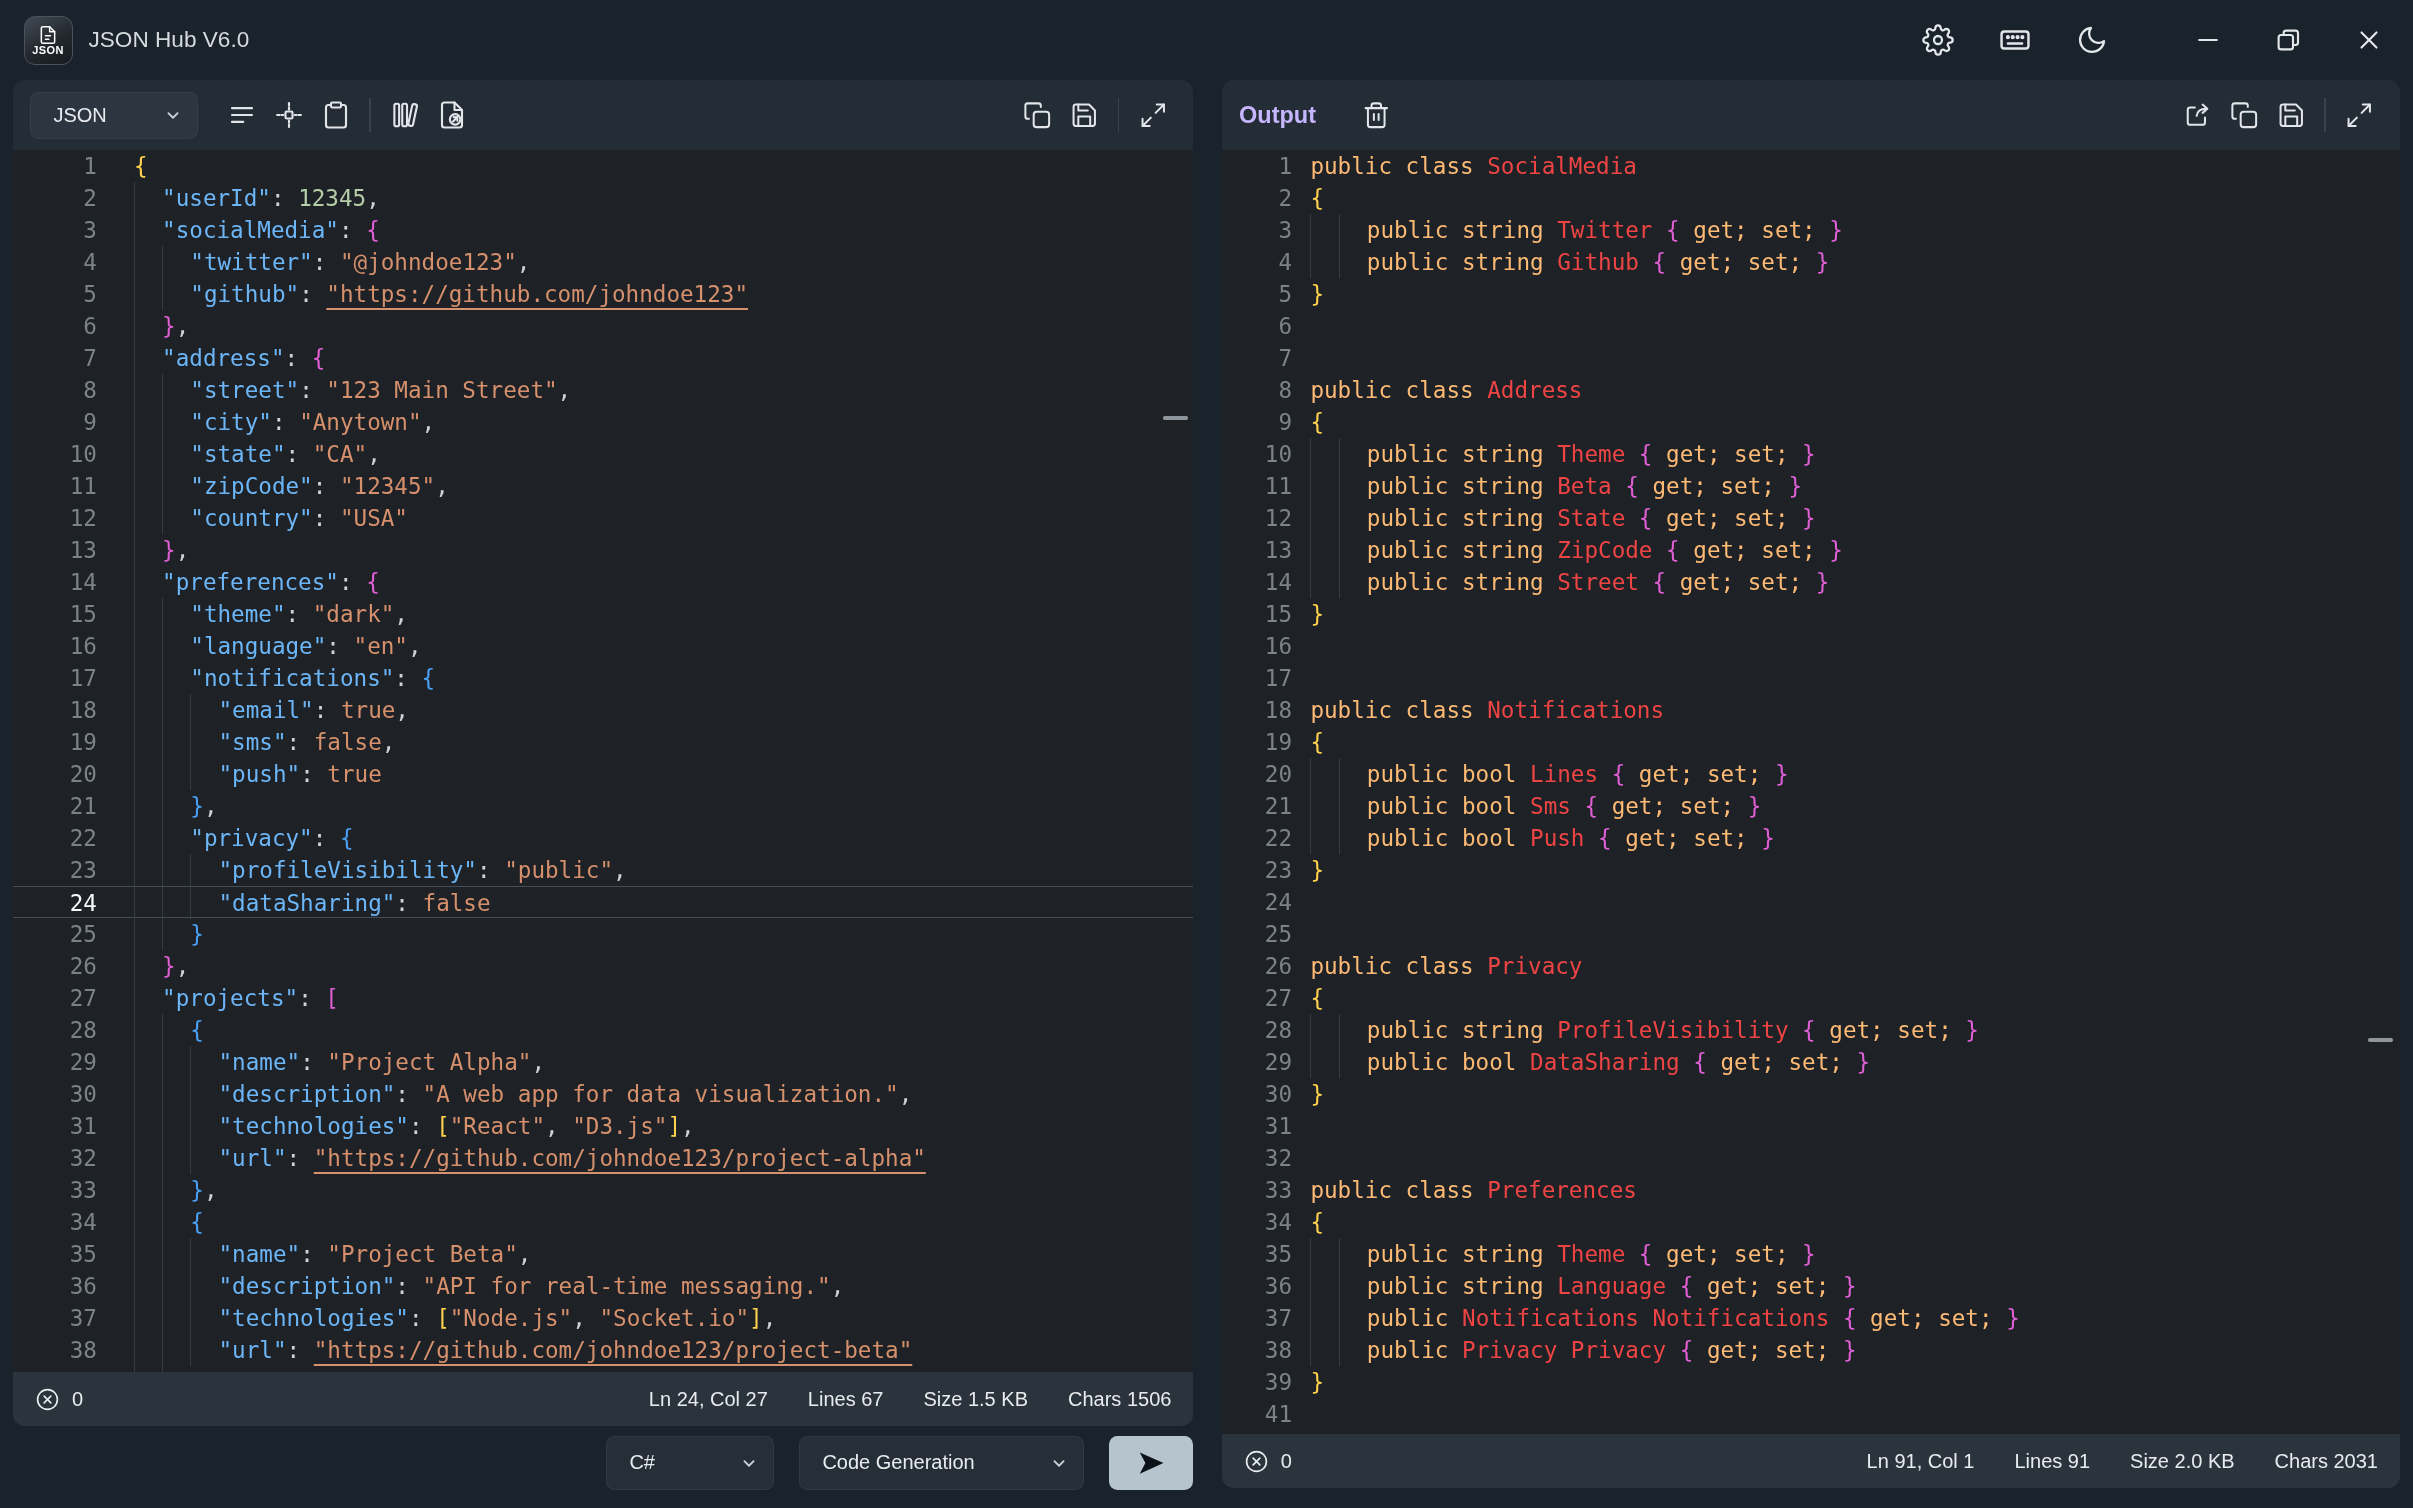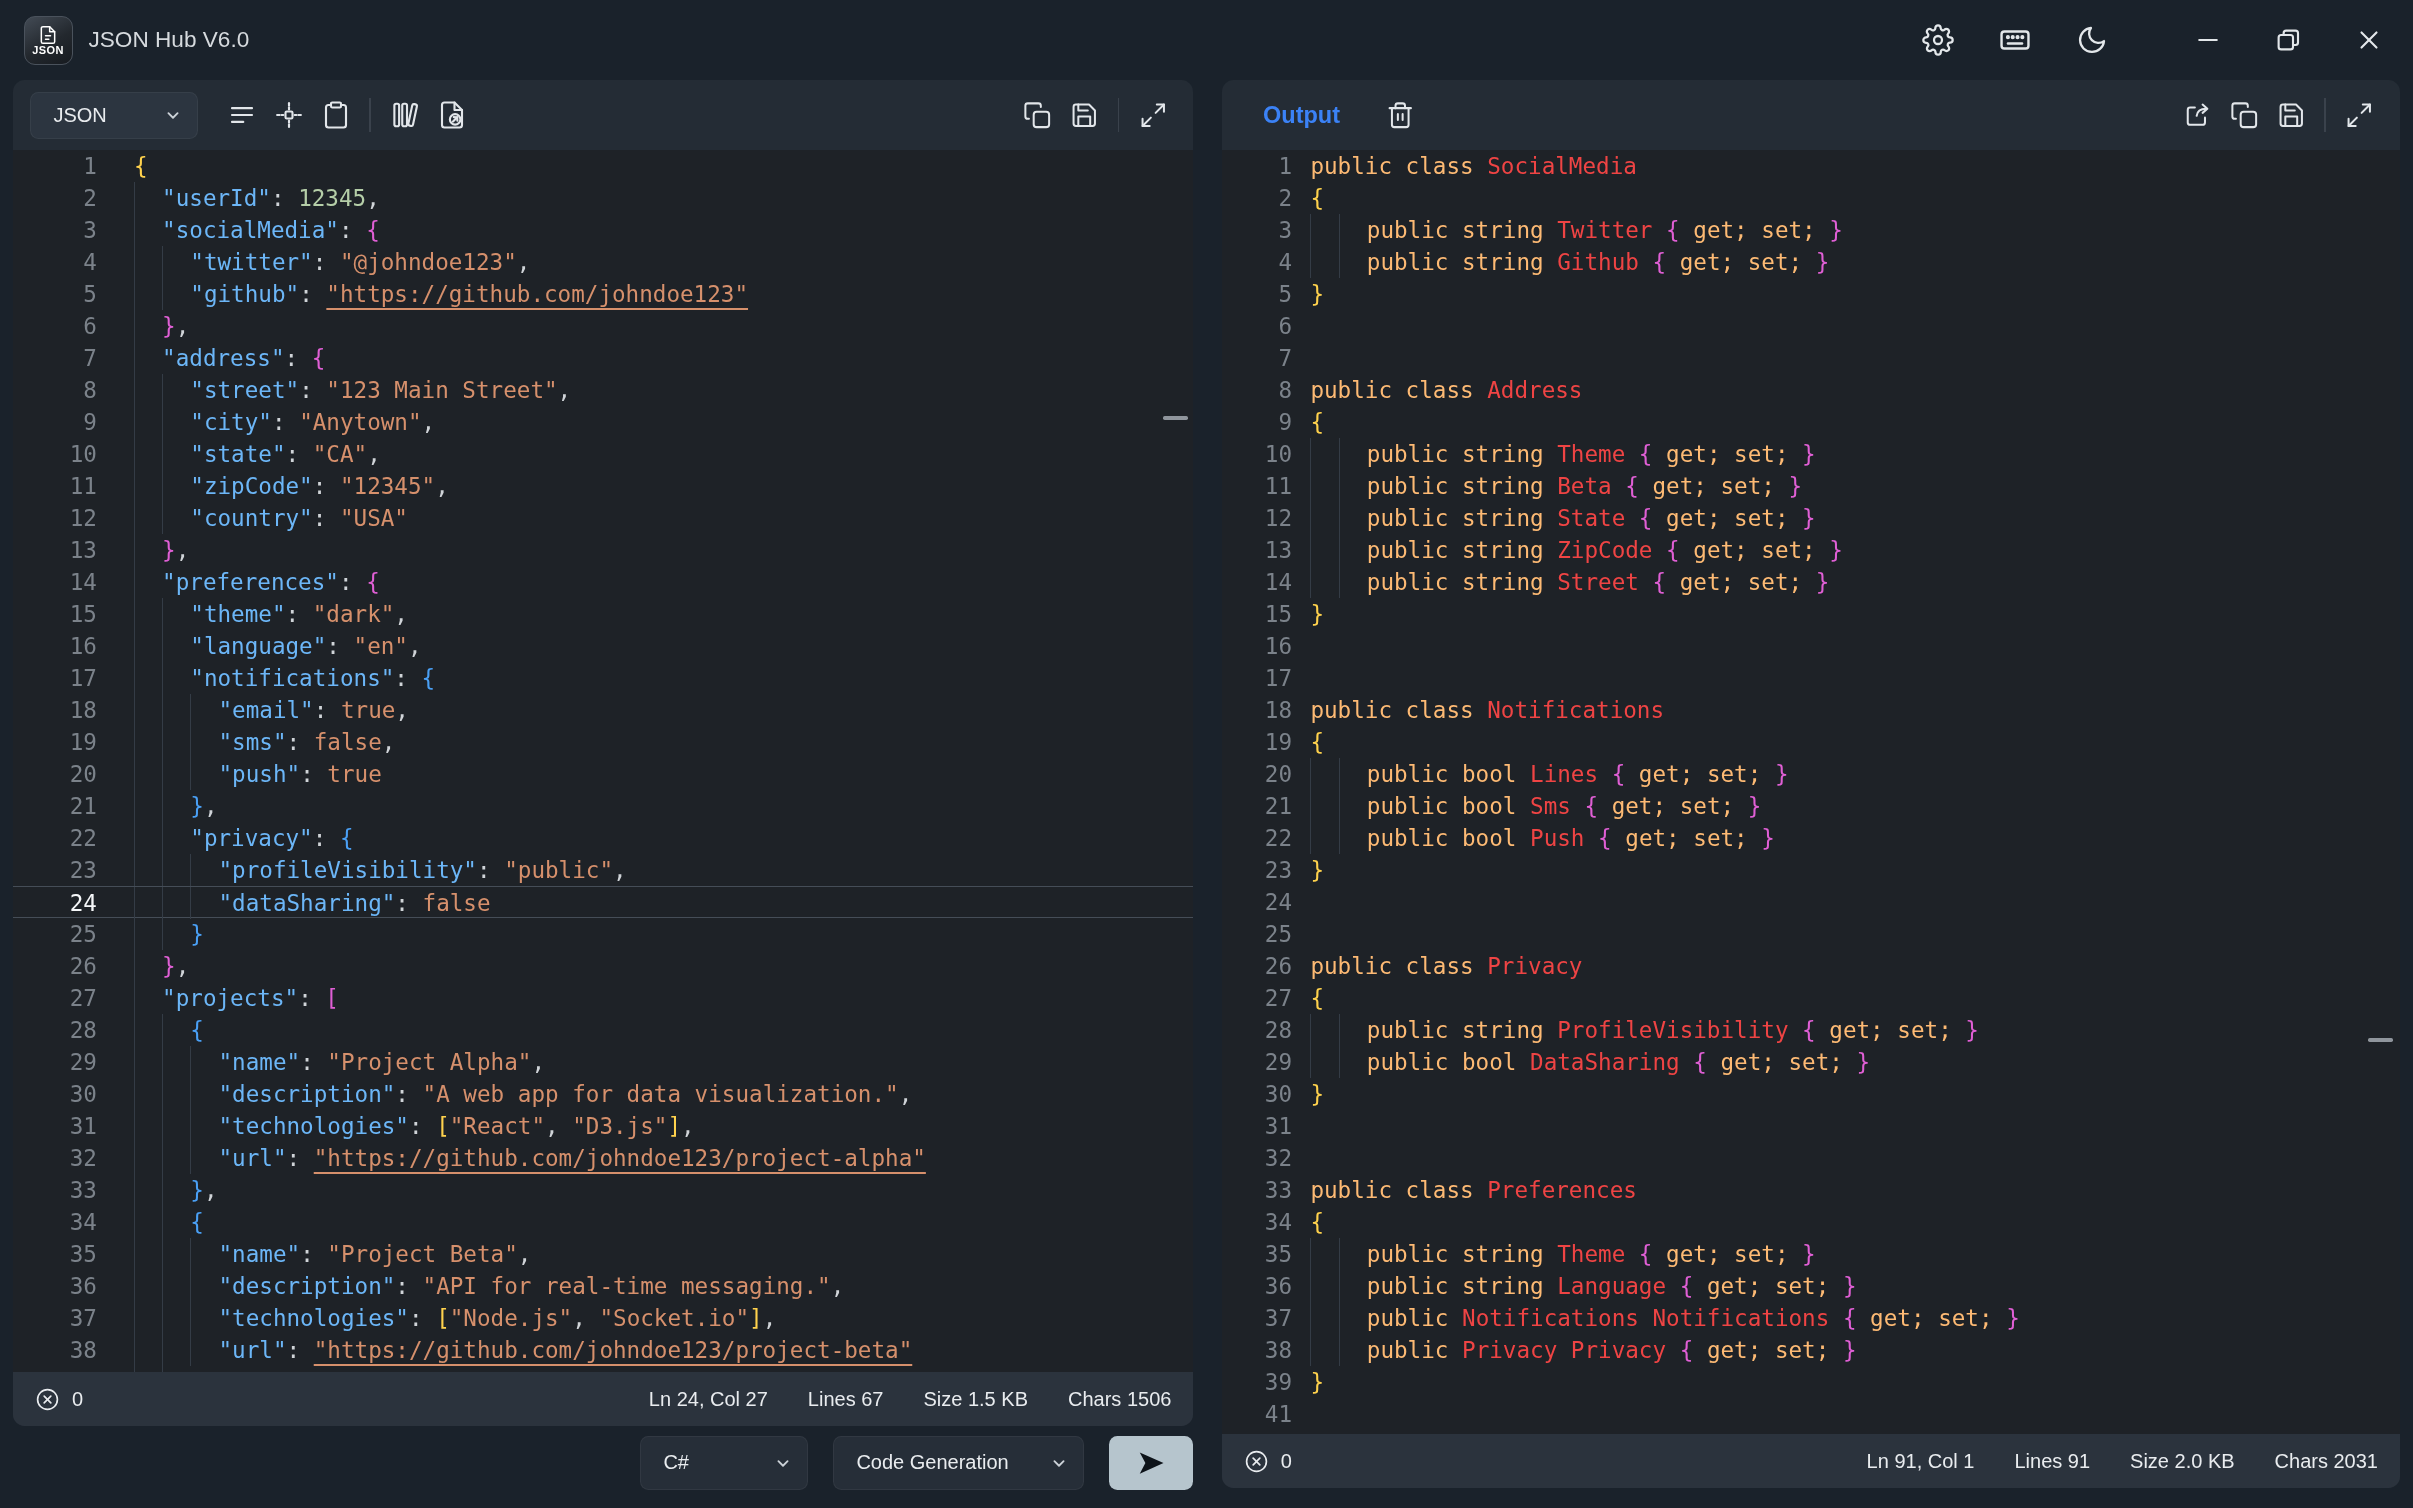--- a/index.html
+++ b/index.html
@@ -35,21 +35,21 @@
   .vdiv{width:1.7px;height:34px;background:#3a424c;margin:0 10px;flex:none;}
   .spacer{flex:1;}
   .select{
     height:47px;background:#2c3540;border:0.8px solid rgba(255,255,255,.05);border-radius:8.4px;
     display:flex;align-items:center;color:#e9ecef;font-size:20px;cursor:pointer;box-sizing:border-box;
   }
   .select .sel-label{padding-left:22px;}
   .select .chev{margin-left:auto;margin-right:13.4px;display:flex;}
   .select .chev svg{stroke:#ccd2d8;fill:none;stroke-width:2;stroke-linecap:round;stroke-linejoin:round;}
   .sel-format{width:168px;margin-right:20px;}
-  .out-title{font-size:23.5px;font-weight:bold;color:#3b82f6;margin-left:24px;text-align:center;}
+  .out-title{font-size:23.5px;font-weight:bold;color:#c4b5fd;margin-left:0;text-align:center;}
   .trash-gap{margin-left:37px;}
   
   .editor{flex:1;background:#1e2227;overflow:hidden;position:relative;}
   .edscroll{position:absolute;left:0;top:0;right:0;}
   .row{display:flex;height:32px;line-height:32px;font-family:"DejaVu Sans Mono",monospace;font-size:22.6px;white-space:pre;box-sizing:border-box;}
   .row.active{border-top:0.8px solid #454d57;border-bottom:0.8px solid #454d57;}
   .row.active .ln{color:#f5f7f9;}
   .ln{flex:none;width:60px;text-align:right;color:#7b828a;user-select:none;}
   .ed-left .ln{margin-left:23.5px;}
   .ed-left .code{margin-left:37px;}
@@ -71,21 +71,21 @@
   .scrollmark{position:absolute;width:25px;height:4.2px;border-radius:1.7px;background:#8f959c;}
   
   .statusbar{height:54px;flex:none;background:#2b333d;display:flex;align-items:center;padding:0 22px;color:#e9ecef;font-size:20px;}
   .err-cluster{display:flex;align-items:center;gap:11.7px;}
   .err-cluster svg{stroke:#e9ecef;fill:none;stroke-width:1.6;stroke-linecap:round;}
   .stat-right{margin-left:auto;display:flex;gap:40px;}
   
   .bottom-bar{position:absolute;left:13.4px;top:1435px;width:1180px;height:55px;display:flex;justify-content:flex-end;align-items:center;gap:25px;}
   .bottom-bar .select{height:54px;background:#262e38;}
   .sel-lang{width:168px;}
-  .sel-mode{width:251px;gap:31px;}
+  .sel-mode{width:285px;gap:31px;}
   .send-btn{
     width:84px;height:54px;border-radius:8.4px;background:#b6c5cd;
     display:flex;align-items:center;justify-content:center;cursor:pointer;border:none;
   }
   .send-btn svg{fill:#0d1319;}
 </style>
 </head>
 <body>
 
 <div class="titlebar">

